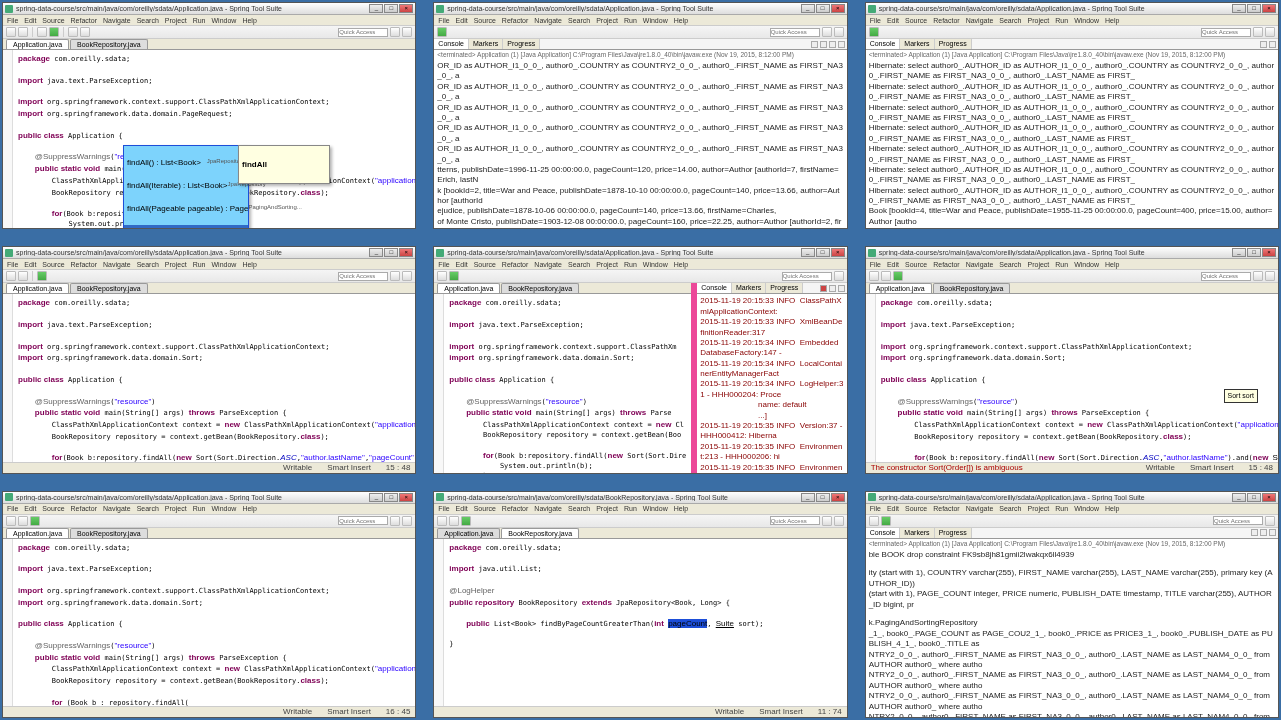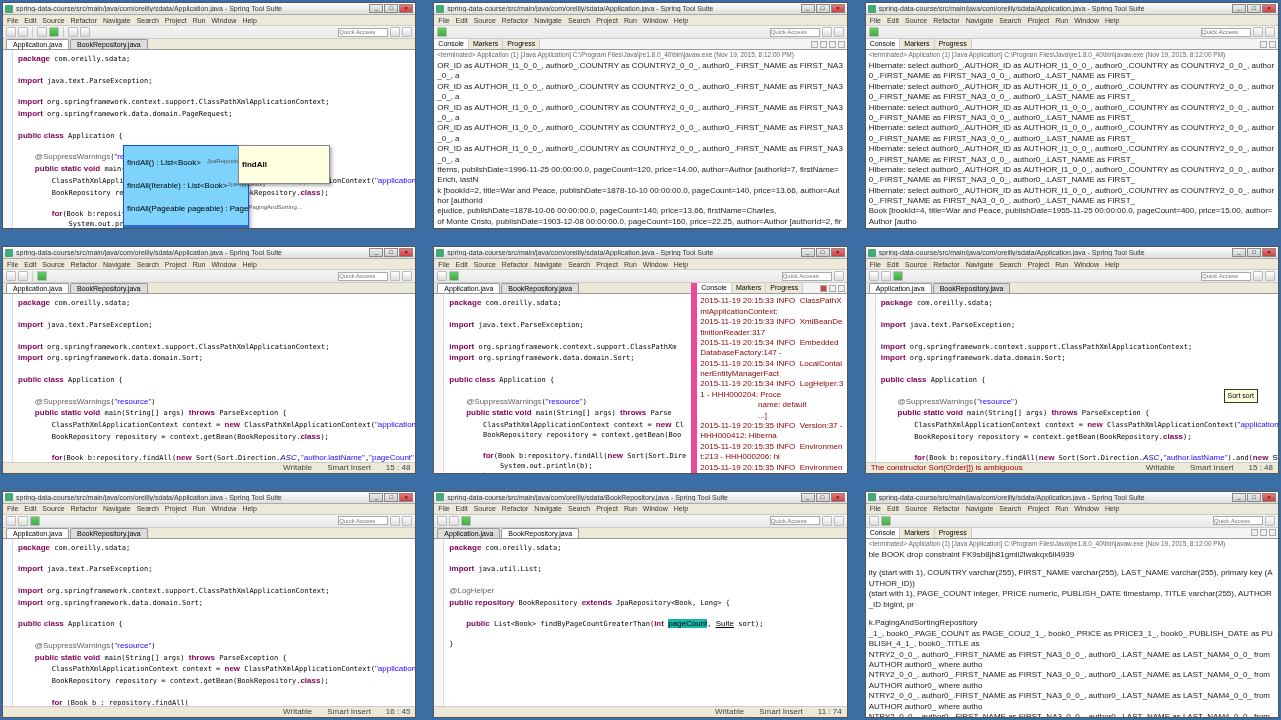--- a/index.html
+++ b/index.html
@@ -581,21 +581,21 @@
       </div>
   <div class="content">
         <div class="gutter"></div>
         <div class="editor"><span class="kw">package</span> com.oreilly.sdata;
 
 <span class="kw">import</span> java.util.List;
 
 <span class="ann">@LogHelper</span>
 <span class="kw">public repository</span> BookRepository <span class="kw">extends</span> JpaRepository&lt;Book, Long&gt; {
 
-    <span class="kw">public</span> List&lt;Book&gt; findByPageCountGreaterThan(<span class="kw">int</span> <span style="background:#14b8a6">pageCount</span>, <span style="text-decoration:underline">Suite</span> sort);
+    <span class="kw">public</span> List&lt;Book&gt; findByPageCountGreaterThan(<span class="kw">int</span> <span style="background:#1d4ed8">pageCount</span>, <span style="text-decoration:underline">Suite</span> sort);
 
 }</div>
       </div>
   <div class="statusbar">
         <span>Writable</span>
         <span>Smart Insert</span>
         <span>11 : 74</span>
       </div>
 </div>
 

